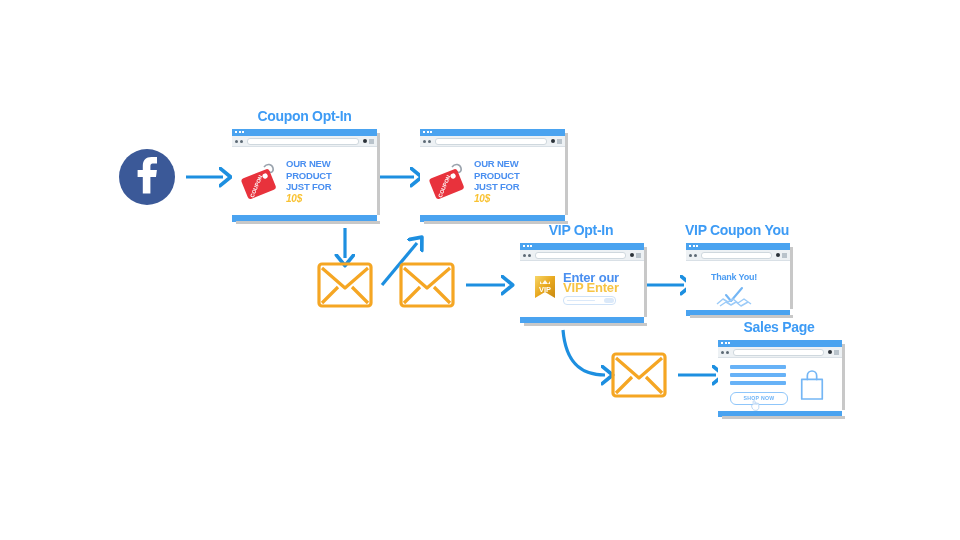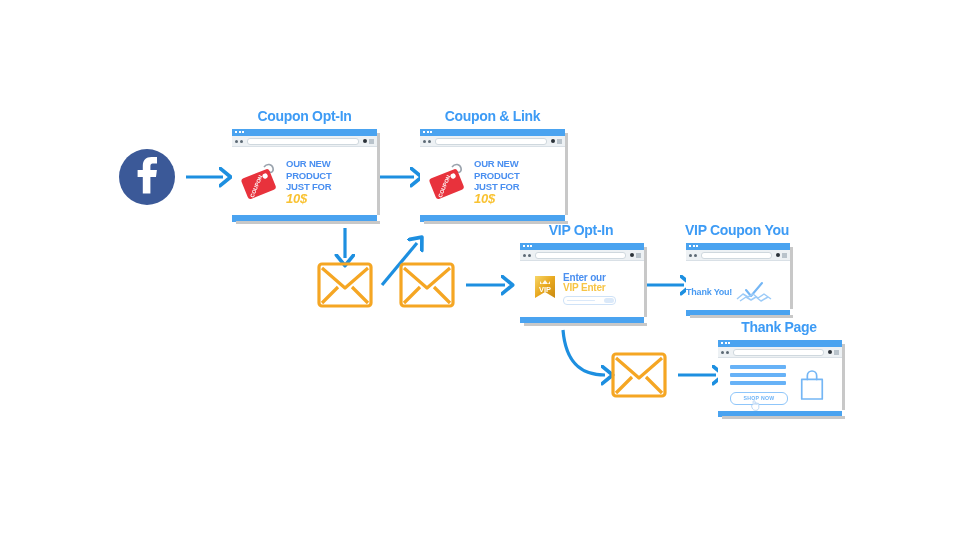--- a/index.html
+++ b/index.html
@@ -61,41 +61,41 @@
 
   
   .coupon-body{
     display:flex;align-items:center;height:100%;padding-left:8px;gap:6px;
   }
   .coupon-tag{position:relative;width:40px;height:44px;flex:0 0 auto;}
   .coupon-lines{
     color:#4a8ff0;font-weight:bold;font-size:9.5px;line-height:11.5px;
     letter-spacing:-0.2px;
   }
-  .coupon-price{color:#f9c232;font-style:italic;font-weight:bold;font-size:13px;}
+  .coupon-price{color:#f9c232;font-style:italic;font-weight:bold;font-size:10px;}
 
   
   .vip-body{display:flex;align-items:center;height:100%;padding-left:12px;gap:5px;}
   .vip-badge{width:26px;height:30px;flex:0 0 auto;text-decoration:underline;}
-  .vip-text{font-weight:bold;font-size:10px;line-height:10px;letter-spacing:-0.2px;}
+  .vip-text{font-weight:bold;font-size:13px;line-height:10px;letter-spacing:-0.2px;}
   .vip-text .l1{color:#4a8ff0;}
   .vip-text .l2{color:#f6c445;}
   .vip-form{
     margin-top:3px;width:50px;height:7px;border:1px solid #cfe2f7;border-radius:4px;
     display:flex;align-items:center;justify-content:flex-end;padding-right:1px;background:#fff;
   }
   .vip-form .fill{
     position:absolute;left:4px;width:28px;height:1.5px;background:#dbe9f9;border-radius:1px;
   }
   .vip-form .btn{width:10px;height:5px;border-radius:3px;background:#dbe9f9;}
 
   
   .ty-body{
-    height:100%;display:flex;flex-direction:row;align-items:center;
-    justify-content:flex-start;gap:2px;padding-right:8px;margin-top:6px;
+    height:100%;display:flex;flex-direction:column;align-items:center;
+    justify-content:flex-end;gap:2px;padding-right:8px;
   }
   .ty-text{color:#4a9bf2;font-weight:bold;font-size:9px;letter-spacing:-0.2px;}
 
   
   .sp-body{
     height:100%;display:flex;align-items:center;gap:10px;padding-left:12px;
   }
   .sp-left{display:flex;flex-direction:column;gap:4px;}
   .sp-line{width:56px;height:4px;background:#67b2f7;border-radius:1px;}
   .sp-btnwrap{position:relative;margin-top:3px;}
@@ -194,21 +194,20 @@
           <div>OUR NEW</div>
           <div>PRODUCT</div>
           <div>JUST FOR</div>
           <div class="coupon-price">10$</div>
         </div>
       </div>
     </div>
     <div class="footbar" style="height:7px;"></div>
   </div>
 
-  <div class="node-title" style="left:420px;top:108px;width:145px;">Coupon &amp; Link</div>
 
   <div class="browser" style="left:420px;top:129px;width:145px;height:92px;">
     <div class="shadow-r"></div>
     <div class="shadow-b"></div>
     <div class="chrome">
       <div class="titlebar">
         <span class="dots">
             <i></i>
             <i></i>
             <i></i>
@@ -330,21 +329,21 @@
         <svg viewBox="0 0 40 26" width="40" height="26">
           <path d="M12,11 L17,17 L28,4" fill="none" stroke="#74b6f5" stroke-width="2.1" stroke-linecap="round" stroke-linejoin="round"></path>
           <path d="M3,20 L9,15 L14,18 L19,15 L24,19 L30,15 L37,20" fill="none" stroke="#9ccbf8" stroke-width="1.5" stroke-linejoin="round"></path>
           <path d="M6,22 L12,18 L17,21 L22,18 L27,22 L34,18" fill="none" stroke="#9ccbf8" stroke-width="1.5" stroke-linejoin="round"></path>
         </svg>
       </div>
     </div>
     <div class="footbar" style="height:6px;"></div>
   </div>
 
-  <div class="node-title" style="left:716px;top:319px;width:126px;">Thank Page</div>
+  <div class="node-title" style="left:716px;top:319px;width:126px;">Sales Page</div>
 
   <div class="browser" style="left:718px;top:340px;width:124px;height:76px;">
     <div class="shadow-r"></div>
     <div class="shadow-b"></div>
     <div class="chrome">
       <div class="titlebar">
         <span class="dots">
             <i></i>
             <i></i>
             <i></i>

